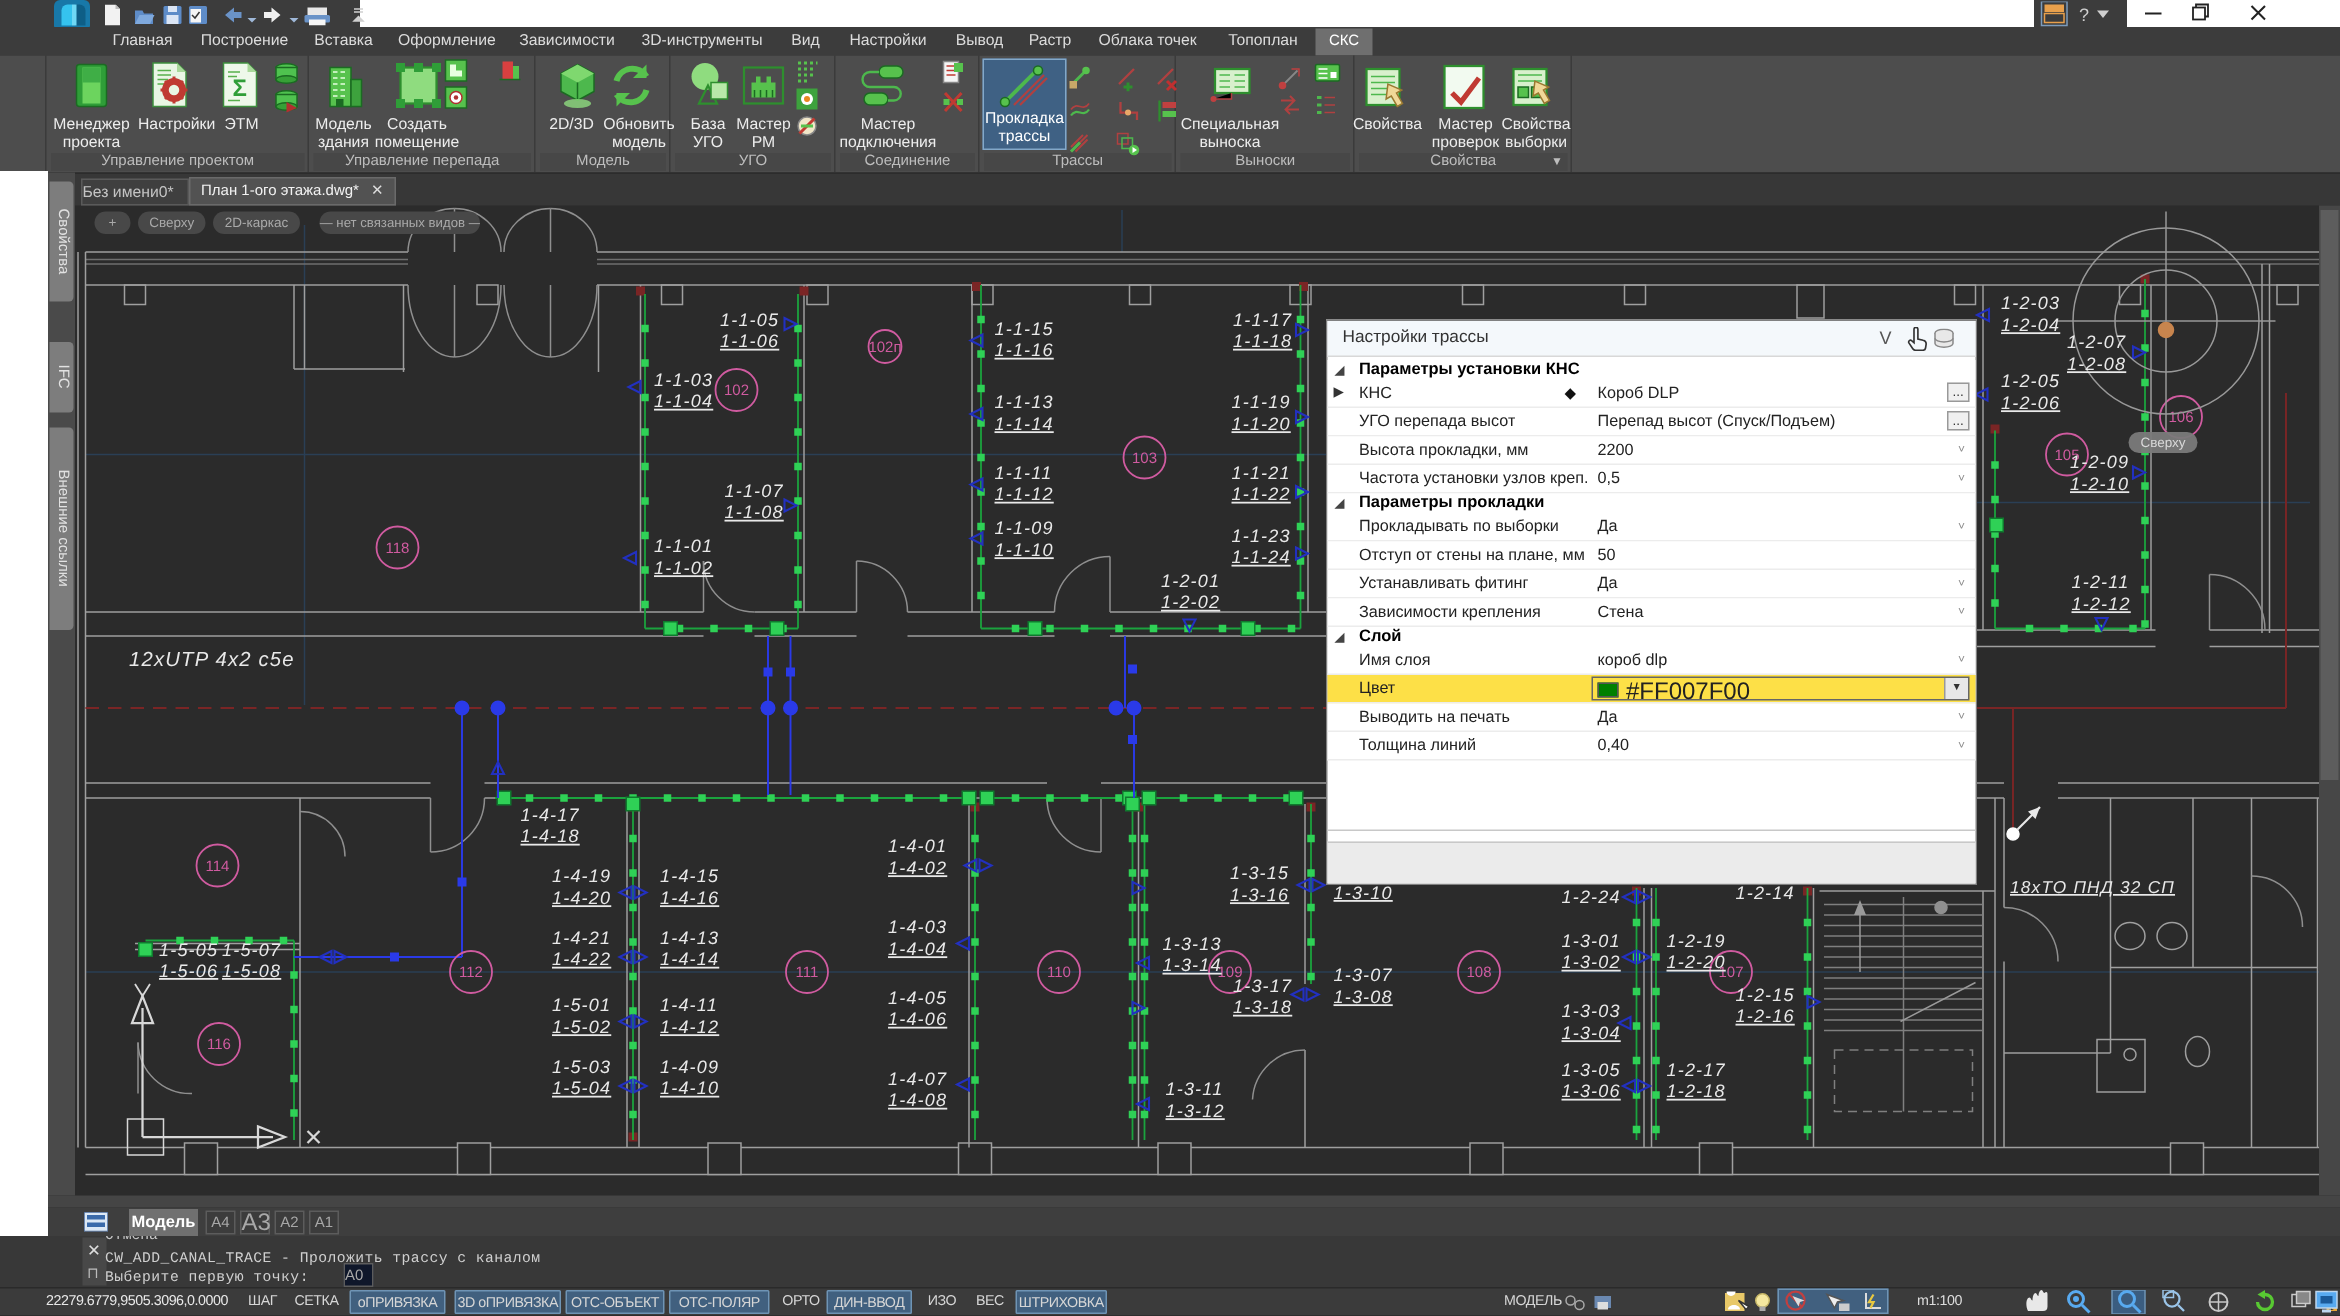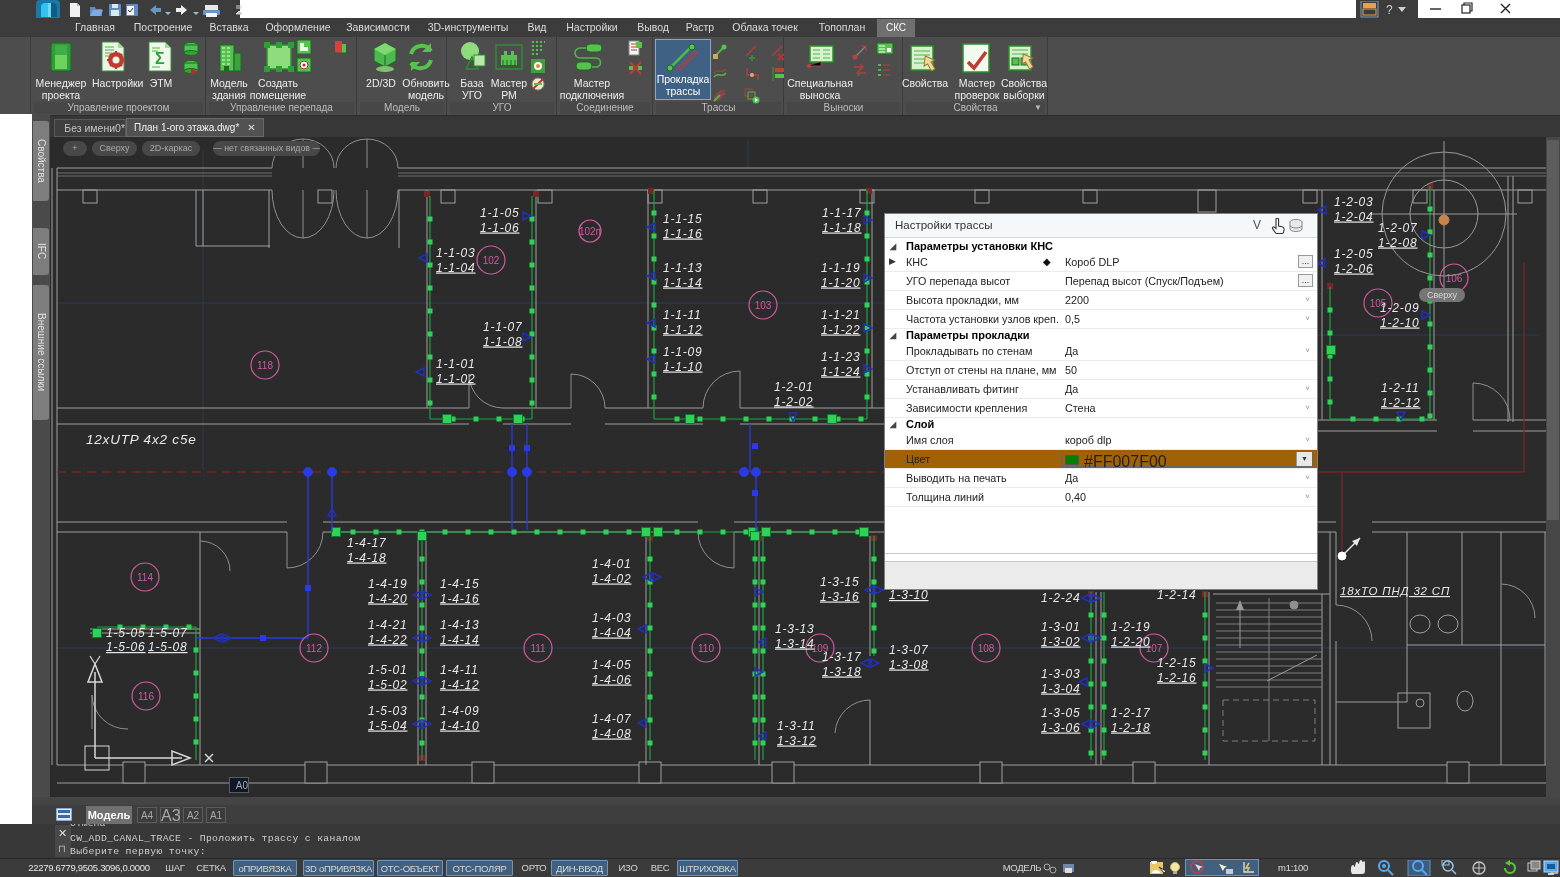--- a/index.html
+++ b/index.html
@@ -301,21 +301,21 @@
     <svg class="abs" style="left:1007px;top:42px" width="32" height="32" viewBox="0 0 32 32">
 <rect x="2" y="4" width="22" height="24" fill="#d8f0cc" stroke="#2e8f2e" stroke-width="1.5"></rect>
 <rect x="5" y="16" width="7" height="7" fill="#57c24d" stroke="#1b6b22"></rect>
       <rect x="14" y="16" width="7" height="7" fill="#57c24d" stroke="#1b6b22"></rect>
 <path d="M5,8 h16 M5,12 h16" stroke="#4db84d"></path>
 <path d="M20,10 l6,8 h-4 v8 h-4 v-8 h-4 z" fill="#f0d898" stroke="#9a7830" transform="rotate(-30 22 18)"></path>
     </svg>
     <div class="glbl" style="left:998px;top:78px;width:52px">Свойства
 выборки</div>
     <div class="abs" style="left:0;top:115px;width:1560px;height:22px;background:#373737;border-top:1px solid #2c2c2c"></div>
-    <div class="abs" style="left:54px;top:119px;width:72px;height:18px;background:#3f3f3f;border:1px solid #5a5a5a;color:#c4c4c4;font-size:10.5px;text-align:right;line-height:17px">Без имени0*</div>
+    <div class="abs" style="left:54px;top:119px;width:72px;height:18px;background:#3f3f3f;border:1px solid #5a5a5a;color:#c4c4c4;font-size:10.5px;text-align:left;line-height:17px">Без имени0*</div>
     <div class="abs" style="left:126px;top:118px;width:138px;height:19px;background:#525252;border:1px solid #6a6a6a;color:#f2f2f2;font-size:10px;line-height:18px;white-space:nowrap"><span style="margin-left:7px">План 1-ого этажа.dwg*</span><span style="margin-left:8px;color:#ddd">✕</span></div>
     <svg style="position:absolute;left:0;top:137px" width="1560" height="660" viewBox="0 137 1560 660">
       <line x1="57" y1="303" x2="884" y2="303" stroke="#2a3f55" stroke-width="1"></line>
       <line x1="57" y1="648" x2="1560" y2="648" stroke="#2a3f55" stroke-width="1"></line>
       <line x1="203" y1="150" x2="203" y2="470" stroke="#2a3f55" stroke-width="1"></line>
       <line x1="1318" y1="335" x2="1540" y2="335" stroke="#2a3f55" stroke-width="1"></line>
       <line x1="748" y1="140" x2="748" y2="168" stroke="#2a3f55" stroke-width="1"></line>
       <line x1="57" y1="168" x2="272" y2="168" stroke="#9f9f9f" stroke-width="1"></line>
       <line x1="398" y1="168" x2="1560" y2="168" stroke="#9f9f9f" stroke-width="1"></line>
       <line x1="57" y1="190" x2="272" y2="190" stroke="#9f9f9f" stroke-width="1"></line>
@@ -931,21 +931,21 @@
       <div class="prow" style="top:96px;height:19px;background:#fff">
         <span class="plbl" style="max-width:152px">Частота установки узлов креп...</span>
         <span class="pval">0,5</span>
         <span style="position:absolute;right:7px;top:4px;font-size:8px;color:#8a8a8a">˅</span>
       </div>
       <div class="pgrp" style="top:115px;height:13px">
         <span style="position:absolute;left:5px;top:2px;font-size:8px;color:#444">◢</span>
         <span style="position:absolute;left:21px;top:0px">Параметры прокладки</span>
       </div>
       <div class="prow" style="top:128px;height:19px;background:#fff">
-        <span class="plbl" style="max-width:152px">Прокладывать по стенам</span>
+        <span class="plbl" style="max-width:152px">Прокладывать по выборки</span>
         <span class="pval">Да</span>
         <span style="position:absolute;right:7px;top:4px;font-size:8px;color:#8a8a8a">˅</span>
       </div>
       <div class="prow" style="top:147px;height:19px;background:#fff">
         <span class="plbl" style="max-width:152px">Отступ от стены на плане, мм</span>
         <span class="pval">50</span>
       </div>
       <div class="prow" style="top:166px;height:19px;background:#fff">
         <span class="plbl" style="max-width:152px">Устанавливать фитинг</span>
         <span class="pval">Да</span>
@@ -958,21 +958,21 @@
       </div>
       <div class="pgrp" style="top:204px;height:13px">
         <span style="position:absolute;left:5px;top:2px;font-size:8px;color:#444">◢</span>
         <span style="position:absolute;left:21px;top:0px">Слой</span>
       </div>
       <div class="prow" style="top:217px;height:19px;background:#fff">
         <span class="plbl" style="max-width:152px">Имя слоя</span>
         <span class="pval">короб dlp</span>
         <span style="position:absolute;right:7px;top:4px;font-size:8px;color:#8a8a8a">˅</span>
       </div>
-      <div class="prow" style="top:236px;height:19px;background:#a16207">
+      <div class="prow" style="top:236px;height:19px;background:#fde047">
         <span class="plbl" style="max-width:152px">Цвет</span>
         <span style="position:absolute;left:176px;top:1px;width:252px;height:16px;border:1px solid #666">
           <span style="position:absolute;left:3px;top:2.5px;width:14px;height:10px;background:#008000;border:1px solid #555"></span>
           <span style="position:absolute;left:22px;top:1px;font-size:16px">#FF007F00</span>
           <span style="position:absolute;right:0;top:0;width:16px;height:14px;background:#e8e8e8;border-left:1px solid #999;font-size:7px;text-align:center;line-height:14px;color:#333">▼</span>
         </span>
       </div>
       <div class="prow" style="top:255px;height:19px;background:#fff">
         <span class="plbl" style="max-width:152px">Выводить на печать</span>
         <span class="pval">Да</span>
@@ -993,30 +993,30 @@
     <svg class="abs" style="left:56px;top:808px;z-index:3" width="16" height="13" viewBox="0 0 16 13">
       <rect x="0" y="0" width="16" height="13" fill="#dce8f5" stroke="#4a6a9a"></rect>
       <rect x="2" y="2" width="12" height="3" fill="#3a6aaa"></rect>
       <rect x="2" y="7" width="12" height="3" fill="#3a6aaa"></rect>
     </svg>
     <div class="abs" style="left:86px;top:806px;width:46px;height:18px;z-index:3;background:#707070;color:#fff;font-size:11px;font-weight:bold;text-align:center;line-height:18px">Модель</div>
     <div class="abs" style="left:137px;top:807px;width:20px;height:16px;z-index:3;background:#3c3c3c;border:1px solid #5c5c5c;color:#a8a8a8;font-size:10px;text-align:center;line-height:15px">А4</div>
     <div class="abs" style="left:160px;top:807px;width:20px;height:16px;z-index:3;background:#3c3c3c;border:1px solid #5c5c5c;color:#a8a8a8;font-size:16px;text-align:center;line-height:15px">А3</div>
     <div class="abs" style="left:183px;top:807px;width:20px;height:16px;z-index:3;background:#3c3c3c;border:1px solid #5c5c5c;color:#a8a8a8;font-size:10px;text-align:center;line-height:15px">А2</div>
     <div class="abs" style="left:206px;top:807px;width:20px;height:16px;z-index:3;background:#3c3c3c;border:1px solid #5c5c5c;color:#a8a8a8;font-size:10px;text-align:center;line-height:15px">А1</div>
-    <div class="abs" style="left:229px;top:777px;width:20px;height:16px;z-index:3;background:#0f172a;border:1px solid #5c5c5c;color:#a8a8a8;font-size:10px;text-align:right;line-height:15px">А0</div>
+    <div class="abs" style="left:229px;top:842px;width:20px;height:16px;z-index:3;background:#0f172a;border:1px solid #5c5c5c;color:#a8a8a8;font-size:10px;text-align:left;line-height:15px">А0</div>
     <div class="abs" style="left:0;top:824px;width:1560px;height:34px;background:#383838"></div>
     <div class="abs" style="left:55px;top:825px;width:16px;height:32px;background:#484848"></div>
     <div class="abs" style="left:58px;top:827px;color:#ddd;font-size:11px">✕</div>
     <div class="abs" style="left:58px;top:843px;color:#bbb;font-size:10px">⊓</div>
     <div class="abs" style="left:70px;top:818px;font-family:'Liberation Mono',monospace;font-size:9.8px;color:#c9c9c9;z-index:1">Отмена</div>
     <div class="abs" style="left:70px;top:833px;font-family:'Liberation Mono',monospace;font-size:9.8px;letter-spacing:0.3px;color:#cfcfcf">CW_ADD_CANAL_TRACE - Проложить трассу с каналом</div>
     <div class="abs" style="left:70px;top:846px;font-family:'Liberation Mono',monospace;font-size:9.8px;letter-spacing:0.3px;color:#cfcfcf">Выберите первую точку:</div>
     <div class="abs" style="left:0;top:858px;width:1560px;height:19px;background:#3b3b3b;border-top:1px solid #2a2a2a"></div>
-    <div class="st" style="left:14px;width:150px;text-align:center;color:#e8e8e8">22279.6779,9505.3096,0.0000</div>
+    <div class="st" style="left:2px;width:150px;text-align:right;color:#e8e8e8">22279.6779,9505.3096,0.0000</div>
     <div class="st" style="left:160px;width:30px">ШАГ</div>
     <div class="st" style="left:191px;width:40px">СЕТКА</div>
     <div class="st stb" style="left:233px;width:64px">оПРИВЯЗКА</div>
     <div class="st stb" style="left:303px;width:71px">3D оПРИВЯЗКА</div>
     <div class="st stb" style="left:377px;width:66px">ОТС-ОБЪЕКТ</div>
     <div class="st stb" style="left:446px;width:67px">ОТС-ПОЛЯР</div>
     <div class="st" style="left:518px;width:32px">ОРТО</div>
     <div class="st stb" style="left:551px;width:57px">ДИН-ВВОД</div>
     <div class="st" style="left:614px;width:28px">ИЗО</div>
     <div class="st" style="left:646px;width:28px">ВЕС</div>

